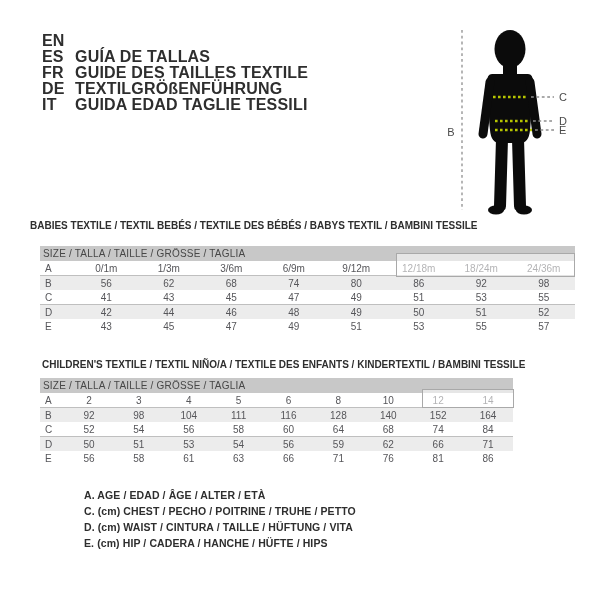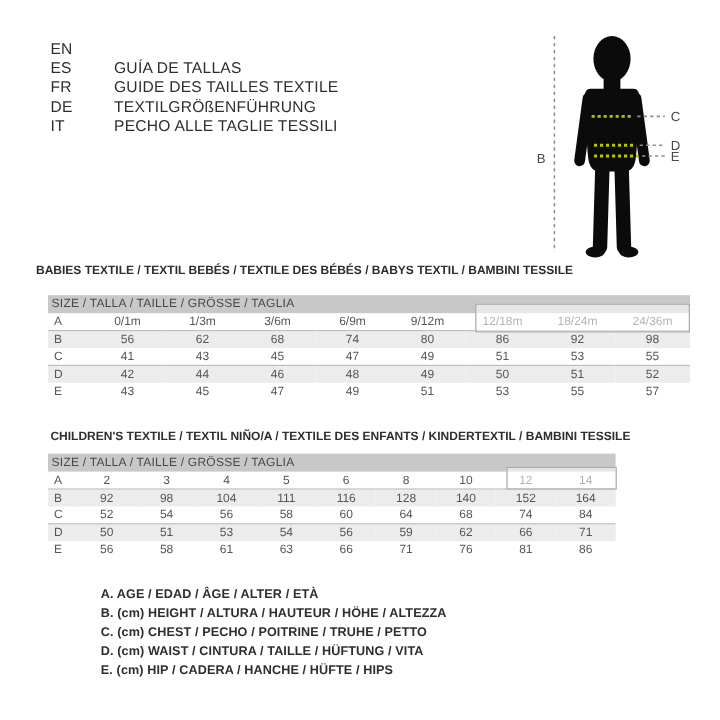--- a/index.html
+++ b/index.html
@@ -6,21 +6,21 @@
   body{
     width:600px;height:600px;overflow:hidden;
     background:var(--page-bg,#fff);
     font-family:"Liberation Sans",sans-serif;
     -webkit-font-smoothing:antialiased;
   }
   .page{position:relative;width:600px;height:600px;}
 
   
   .lang-list{position:absolute;left:42px;top:33px;}
-  .lang-row{display:flex;line-height:16px;font-size:13px;font-weight:400;color:var(--title-text,#2e2e2e);letter-spacing:.2px;gap:20px;}
+  .lang-row{display:flex;line-height:16px;font-size:16px;font-weight:700;color:var(--title-text,#2e2e2e);letter-spacing:.2px;}
   .lang-code{width:33px;flex:0 0 33px;}
 
   
   .tbl-title{position:absolute;font-size:10px;font-weight:700;color:var(--title-text,#2e2e2e);white-space:nowrap;letter-spacing:0;}
 
   
   .size-band{
     position:absolute;height:15px;line-height:15px;box-sizing:border-box;
     background:var(--band-bg,#c8c8c8);color:var(--band-text,#474747);
     font-size:10px;padding-left:3px;letter-spacing:.2px;
@@ -68,21 +68,21 @@
       <div class="lang-row">
         <span class="lang-code">FR</span>
         <span>GUIDE DES TAILLES TEXTILE</span>
       </div>
       <div class="lang-row">
         <span class="lang-code">DE</span>
         <span>TEXTILGRÖßENFÜHRUNG</span>
       </div>
       <div class="lang-row">
         <span class="lang-code">IT</span>
-        <span>PECHO ALLE TAGLIE TESSILI</span>
+        <span>GUIDA EDAD TAGLIE TESSILI</span>
       </div>
     </div>
 
   <div class="figure-box">
     <svg width="170" height="220" viewBox="0 0 170 220">
 
       <line x1="32" y1="20" x2="32" y2="200" stroke-width="1.3" stroke-dasharray="2.8 3" stroke="#8f8f8f"></line>
       <text class="fig-label" x="21" y="126" text-anchor="middle">B</text>
 
       <g fill="#0b0b0b">
@@ -245,19 +245,18 @@
           <td>76</td>
           <td>81</td>
           <td>86</td>
         </tr>
       </tbody>
   </table>
   <div class="highlight-box" style="left:422px;top:389px;width:92px;height:19px;"></div>
 
   <div class="legend">
       <div class="legend-line">A. AGE / EDAD / ÂGE / ALTER / ETÀ</div>
-      <div class="legend-line">B. (cm) HEIGHT / ALTURA / HAUTEUR / HÖHE / ALTEZZA</div>
       <div class="legend-line">C. (cm) CHEST / PECHO / POITRINE / TRUHE / PETTO</div>
       <div class="legend-line">D. (cm) WAIST / CINTURA / TAILLE / HÜFTUNG / VITA</div>
       <div class="legend-line">E. (cm) HIP / CADERA / HANCHE / HÜFTE / HIPS</div>
     </div>
 
 </div>
 
 </body></html>

